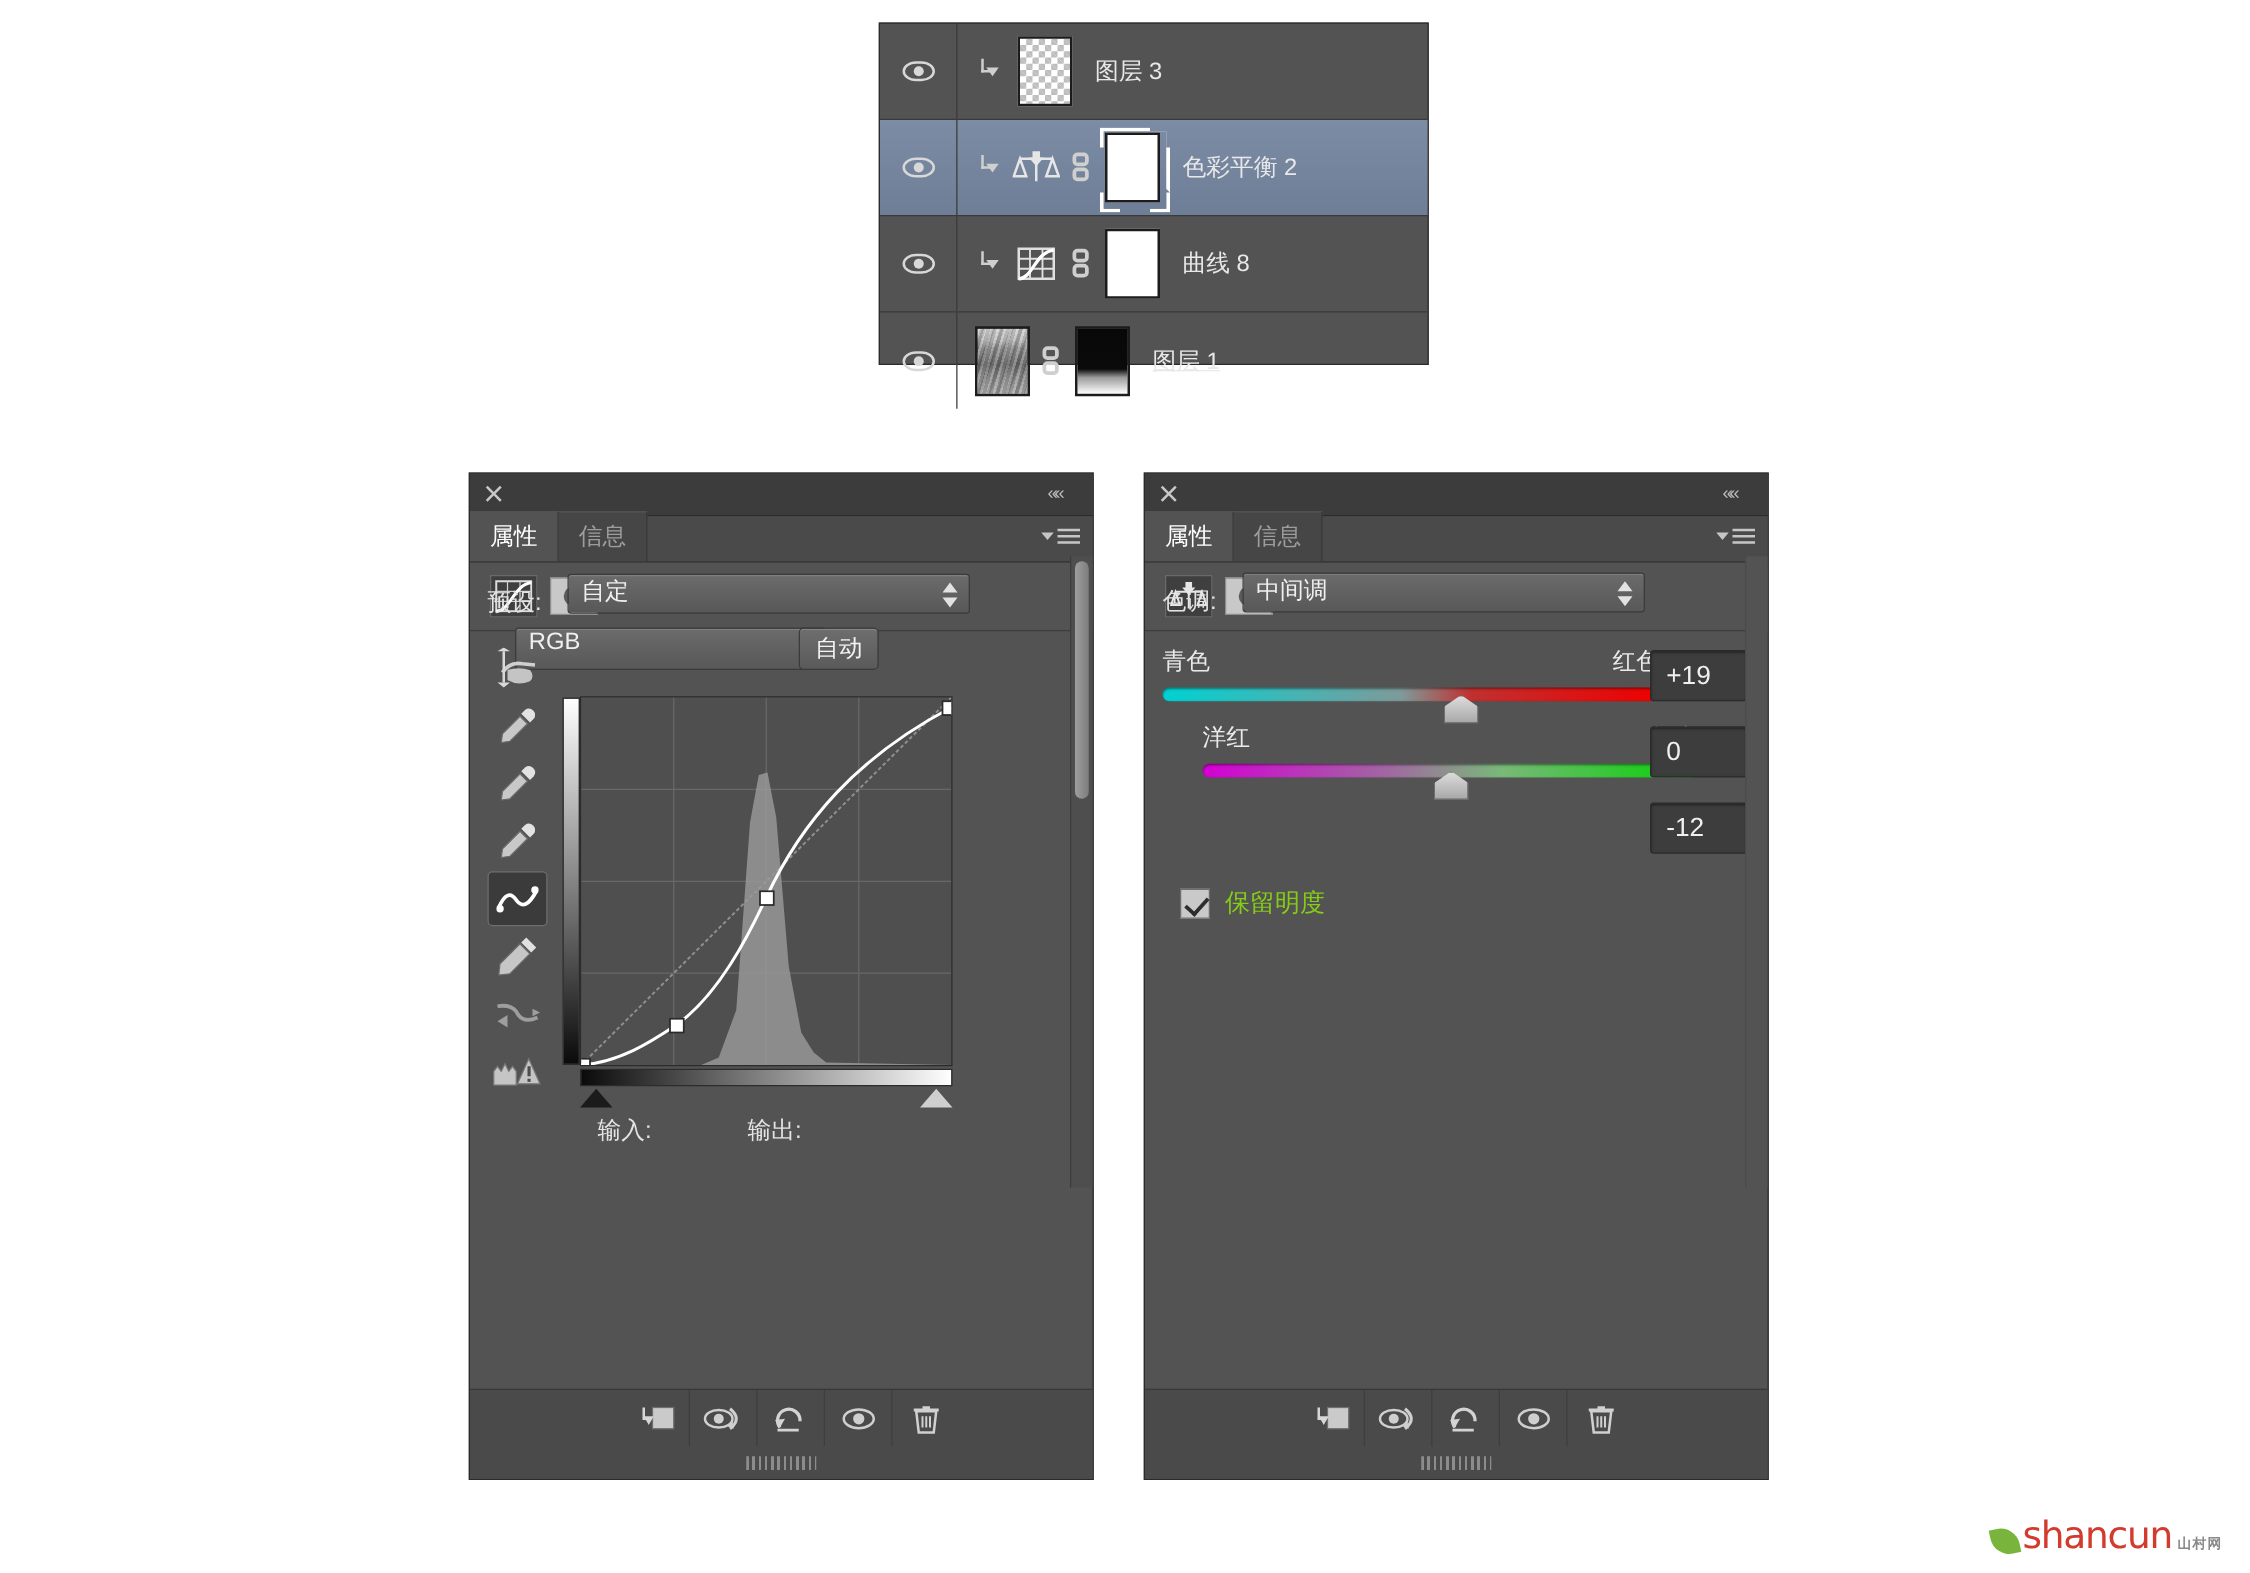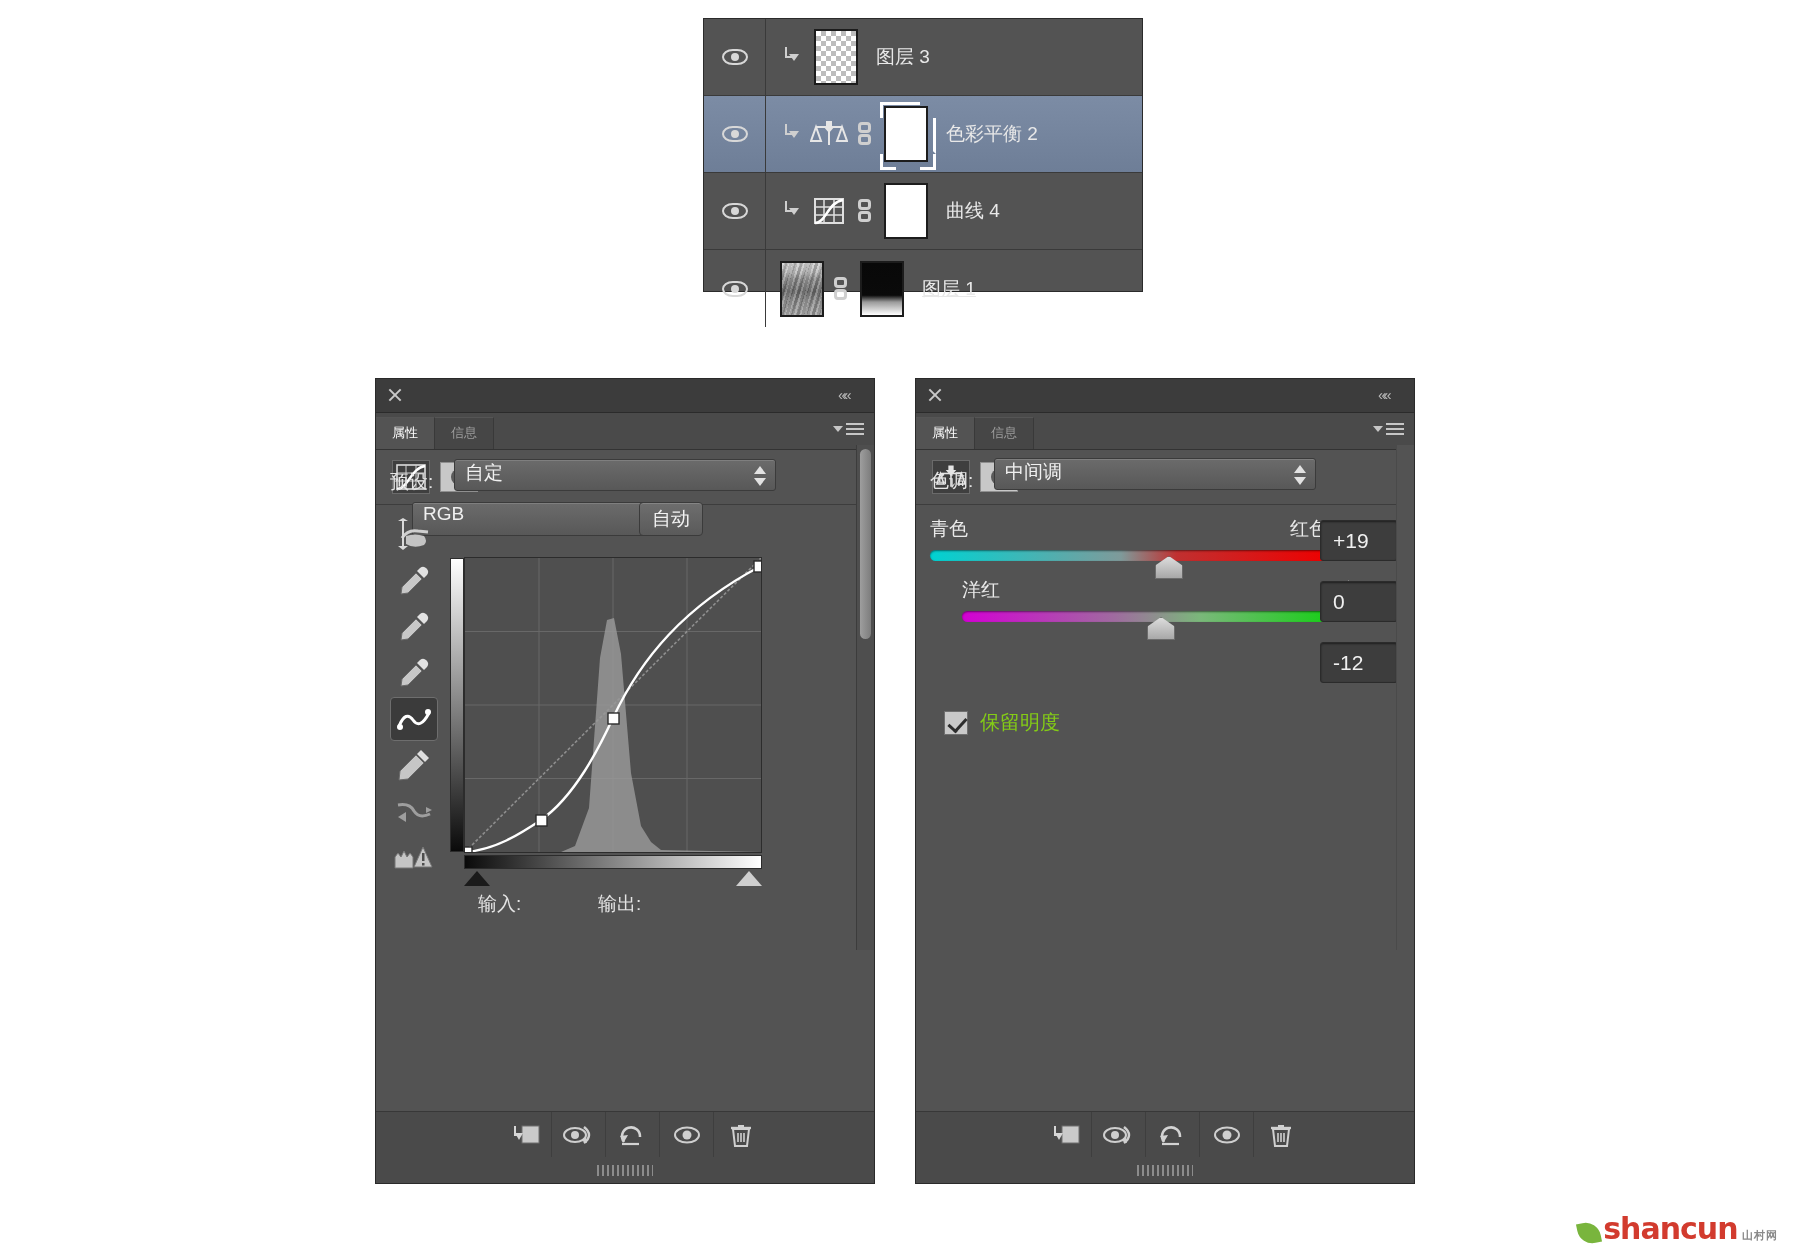--- a/index.html
+++ b/index.html
@@ -120,21 +120,21 @@
   .tb-close::after{transform:rotate(-45deg);}
   .tb-collapse{
     position:absolute;right:10px;top:9px;width:26px;height:14px;
     color:#b9b9b9;font-size:15px;line-height:14px;letter-spacing:-3px;
   }
   .tab-strip{
     height:36px;background:#4a4a4a;display:flex;align-items:flex-end;
     position:relative;border-bottom:1px solid #333;
   }
   .ps-tab{
-    padding:6px 16px 7px 16px;font-size:13px;color:#9d9d9d;
+    padding:6px 16px 7px 16px;font-size:19px;color:#9d9d9d;
     background:#464646;border-right:1px solid #393939;
     border-top:1px solid #555;
   }
   .ps-tab.active{background:#535353;color:#ffffff;}
   .tab-menu{
     position:absolute;right:10px;top:9px;width:30px;height:16px;
   }
   .tab-menu .bars{position:absolute;right:0;top:1px;width:18px;}
   .tab-menu .bars i{display:block;height:2px;background:#c6c6c6;margin-bottom:3px;}
   .tab-menu .caret{
@@ -275,21 +275,21 @@
   
   #watermark{
     position:absolute;right:22px;bottom:14px;
     display:flex;align-items:flex-end;
   }
   .wm-leaf{
     width:22px;height:22px;background:#79b53d;
     border-radius:0 70% 0 70%;transform:rotate(-12deg);margin-right:3px;
   }
   .wm-text{
-    font-family:"DejaVu Sans",sans-serif;font-weight:bold;
+    font-family:"DejaVu Sans",sans-serif;font-weight:normal;
     font-size:30px;color:#d23b2e;letter-spacing:-1px;line-height:1;
   }
   .wm-sub{
     font-size:11px;color:#8a8a8a;font-weight:bold;letter-spacing:1px;
   }
 </style>
 </head>
 <body>
 
 <div id="layers-panel">
@@ -334,21 +334,21 @@
         <rect x="5" y="7" width="28" height="24" fill="none" stroke="#e0e0e0" stroke-width="2"></rect>
         <line x1="14" y1="7" x2="14" y2="31" stroke="#e0e0e0" stroke-width="1.5"></line>
         <line x1="24" y1="7" x2="24" y2="31" stroke="#e0e0e0" stroke-width="1.5"></line>
         <line x1="5" y1="15" x2="33" y2="15" stroke="#e0e0e0" stroke-width="1.5"></line>
         <line x1="5" y1="23" x2="33" y2="23" stroke="#e0e0e0" stroke-width="1.5"></line>
         <path d="M5 31 C16 31 18 10 33 8" fill="none" stroke="#ffffff" stroke-width="2.6"></path>
       </svg>
     </span>
     <span class="link-ico"></span>
     <span class="thumb"></span>
-    <span class="layer-name">曲线 4</span>
+    <span class="layer-name">曲线 8</span>
   </div>
 
   <div class="layer-row" style="border-bottom:none;">
     <div class="eye-cell">
       <span class="eye-ico"></span>
     </div>
     <span class="thumb photo" style="margin-left:14px;"></span>
     <span class="link-ico"></span>
     <span class="thumb maskgrad"></span>
     <span class="layer-name underline">图层 1</span>

